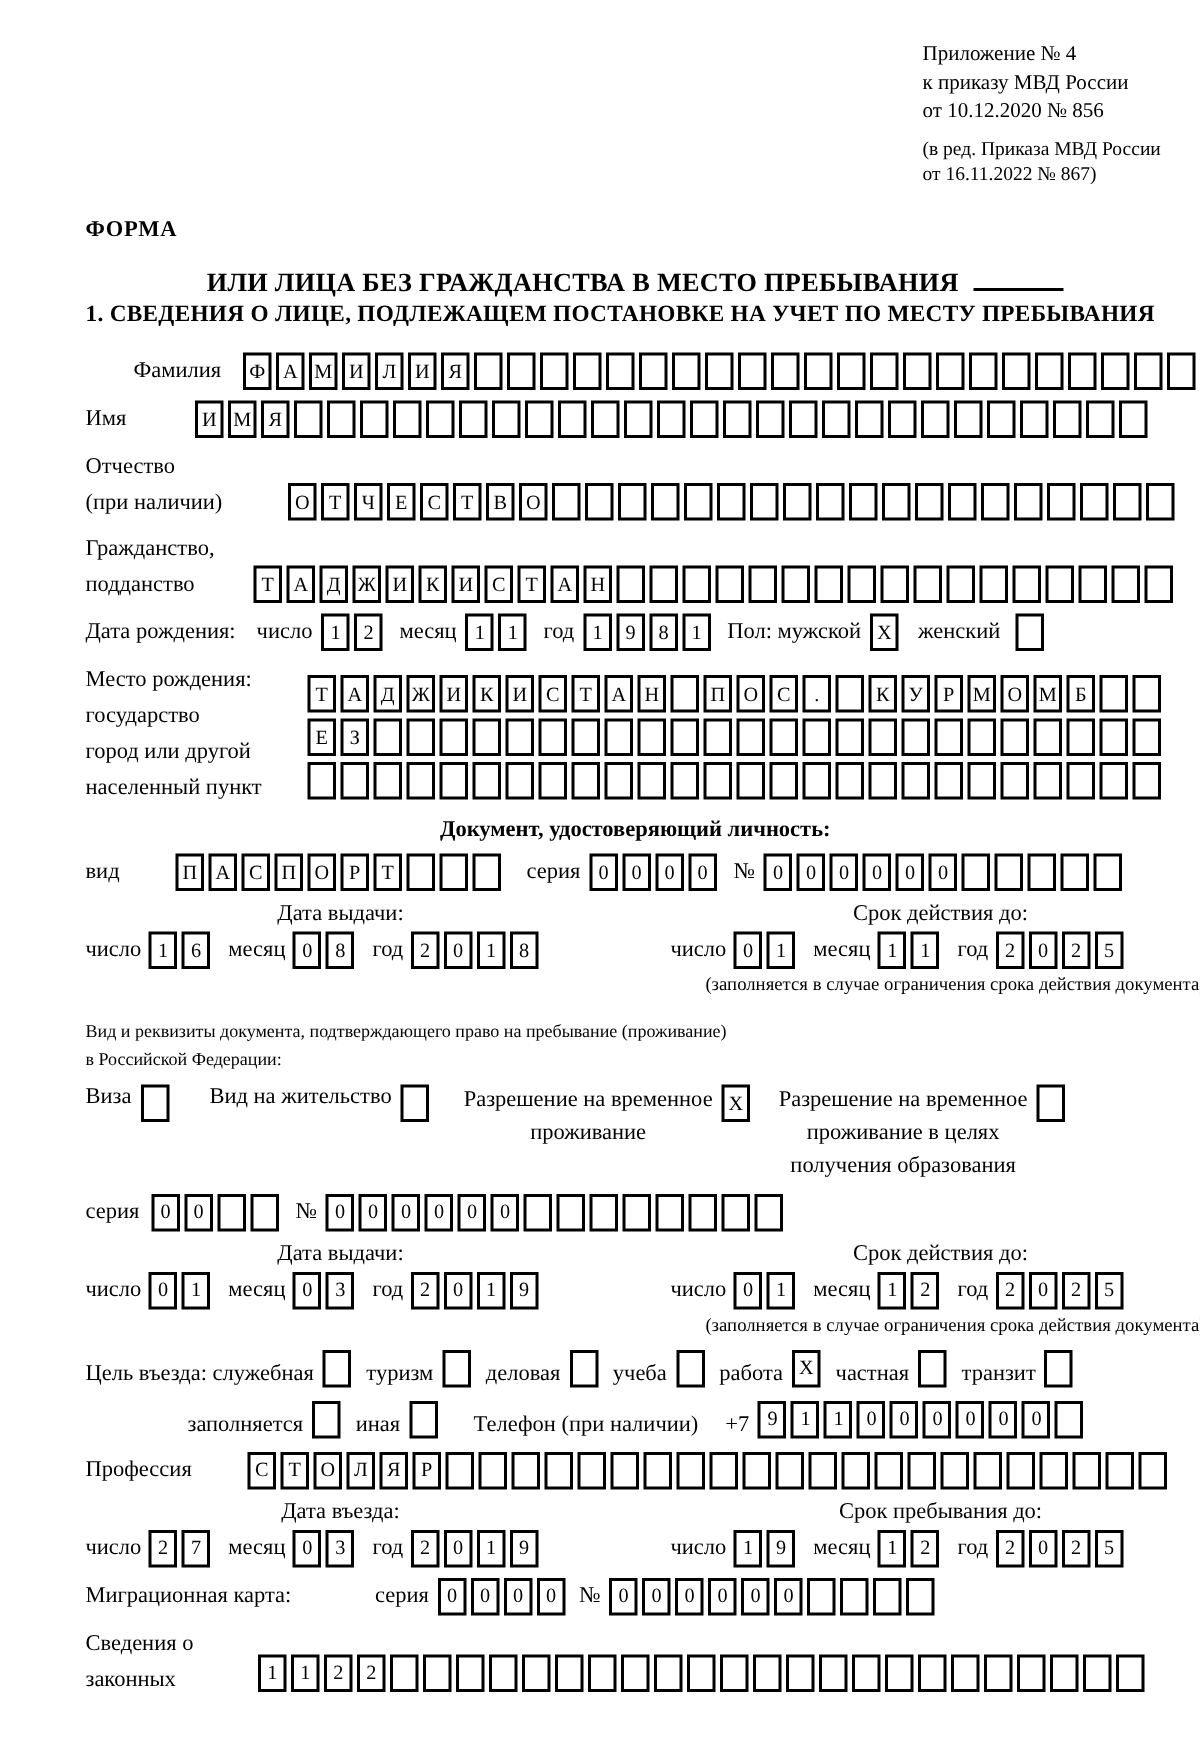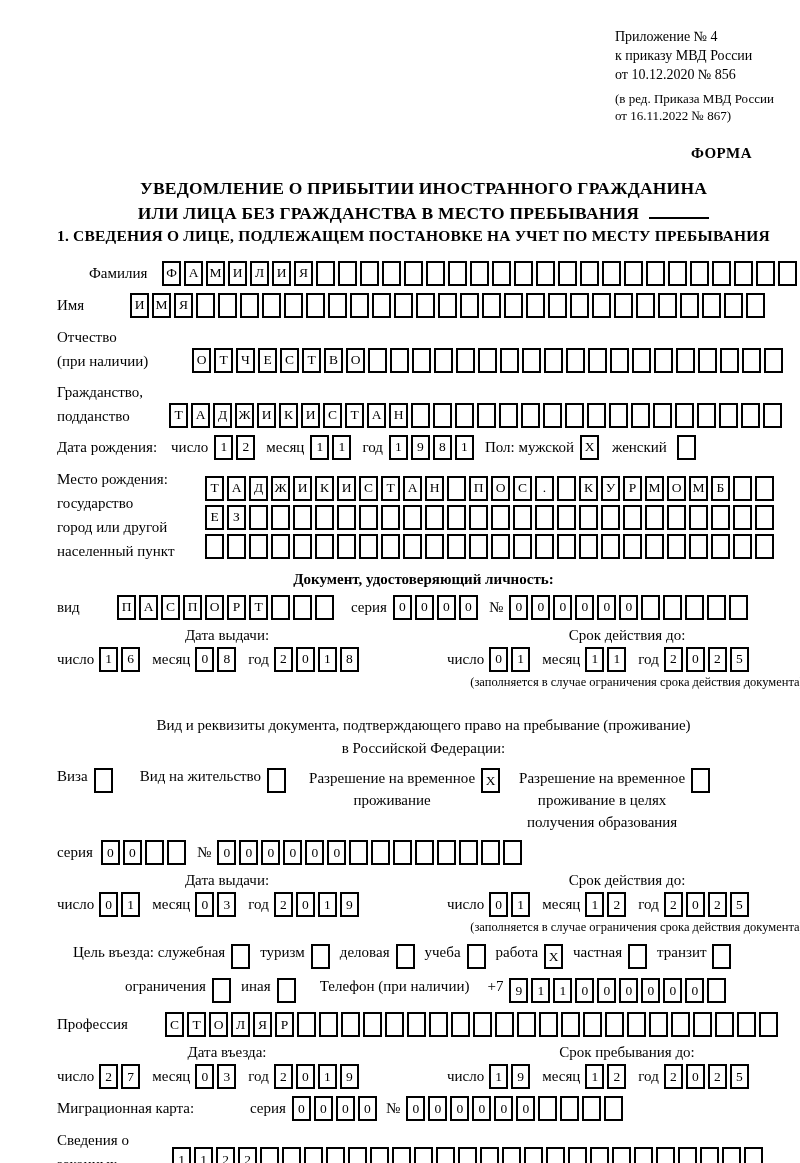--- a/index.html
+++ b/index.html
@@ -2,21 +2,21 @@
 <html><head>
 <meta charset="utf-8">
 <style>
   html,body{margin:0;padding:0;background:#fff;color:#000;}
   body{width:800px;font-family:"Liberation Serif","DejaVu Serif",serif;}
   .page{width:800px;height:1163px;box-sizing:border-box;padding:28px 10px 0 57px;overflow:hidden;}
 
   
   .hdr{margin-left:558px;width:232px;font-size:14px;line-height:1.35;}
   .hdr .amend{font-size:13px;margin-top:5px;line-height:1.35;}
-  .forma{font-weight:bold;font-size:15px;text-align:right;margin:20px 38px 0 0;letter-spacing:.5px;}
+  .forma{font-weight:bold;font-size:15px;margin:20px 38px 0 0;letter-spacing:.5px;}
 
   .title{text-align:center;font-weight:bold;font-size:17.5px;line-height:1.45;margin:14px 0 0 0;letter-spacing:.2px;}
   .blank-line{display:inline-block;width:60px;border-bottom:2px solid #000;margin-left:10px;}
 
   .sec-head{font-weight:bold;font-size:15.5px;letter-spacing:.2px;}
 
   .row{display:flex;align-items:center;margin:7px 0;font-size:15px;}
   .row.top{align-items:flex-end;}
   .lbl{flex:none;}
   .w73{width:73px;} .w112{width:112px;} .w135{width:135px;} .w148{width:148px;} .w108{width:108px;} .w60{width:60px;} .w115{width:115px;} .w175{width:175px;}
@@ -35,48 +35,47 @@
   .dates{display:flex;margin:4px 0;}
   .dg.left{width:390px;flex:none;}
   .dg.right{flex:1;}
   .dhead{text-align:center;font-size:15px;width:340px;}
   .dg.right .dhead{width:360px;}
   .drow{display:flex;align-items:center;font-size:15px;margin-top:3px;}
   .drow .lbl{margin-right:5px;}
   .drow .cells{margin-right:9px;}
   .dnote{font-size:12.5px;margin-top:3px;width:420px;text-align:center;margin-left:-20px;}
 
-  .intro{font-size:15px;line-height:1.55;margin-top:24px;text-align:center;}
+  .intro{font-size:12px;line-height:1.55;margin-top:14px;}
 
   .ptypes{display:flex;align-items:flex-start;margin:8px 0 4px 0;font-size:15px;}
   .ptypes .cells{margin:0 6px;}
   .pcol{text-align:center;line-height:1.45;}
 
-  .purpose{display:flex;align-items:flex-start;font-size:15px;margin:9px 16px;}
+  .purpose{display:flex;align-items:flex-end;font-size:15px;margin:9px 0;}
   .purpose .cells{margin:0 7px 0 6px;}
 </style>
 </head>
 <body>
 
 <div class="page">
 
   <div class="hdr">
     <div>Приложение № 4</div>
     <div>к приказу МВД России</div>
     <div>от 10.12.2020 № 856</div>
     <div class="amend">
       <div>(в ред. Приказа МВД России</div>
       <div>от 16.11.2022 № 867)</div>
     </div>
   </div>
 
   <div class="forma">ФОРМА</div>
 
   <div class="title">
-    <div>УВЕДОМЛЕНИЕ О ПРИБЫТИИ ИНОСТРАННОГО ГРАЖДАНИНА</div>
     <div><span>ИЛИ ЛИЦА БЕЗ ГРАЖДАНСТВА В МЕСТО ПРЕБЫВАНИЯ</span><span class="blank-line"></span></div>
   </div>
 
   <div class="sec-head">1. СВЕДЕНИЯ О ЛИЦЕ, ПОДЛЕЖАЩЕМ ПОСТАНОВКЕ НА УЧЕТ ПО МЕСТУ ПРЕБЫВАНИЯ</div>
 
   <div class="row" style="margin-top:16px;margin-left:32px;">
     <span class="lbl w73">Фамилия</span>
     <span class="cells">
         <span class="cell">Ф</span>
         <span class="cell">А</span>
@@ -560,21 +559,21 @@
     <span class="cells">
         <span class="cell"></span>
       </span>
     <span class="lbl">транзит</span>
     <span class="cells">
         <span class="cell"></span>
       </span>
   </div>
 
   <div class="purpose" style="margin-left:68px;">
-    <span class="lbl">ограничения</span>
+    <span class="lbl">заполняется</span>
     <span class="cells">
         <span class="cell"></span>
       </span>
     <span class="lbl">иная</span>
     <span class="cells">
         <span class="cell"></span>
       </span>
     <span class="lbl ml14">Телефон (при наличии)</span>
     <span class="lbl ml18">+7</span>
     <span class="cells ml6">

